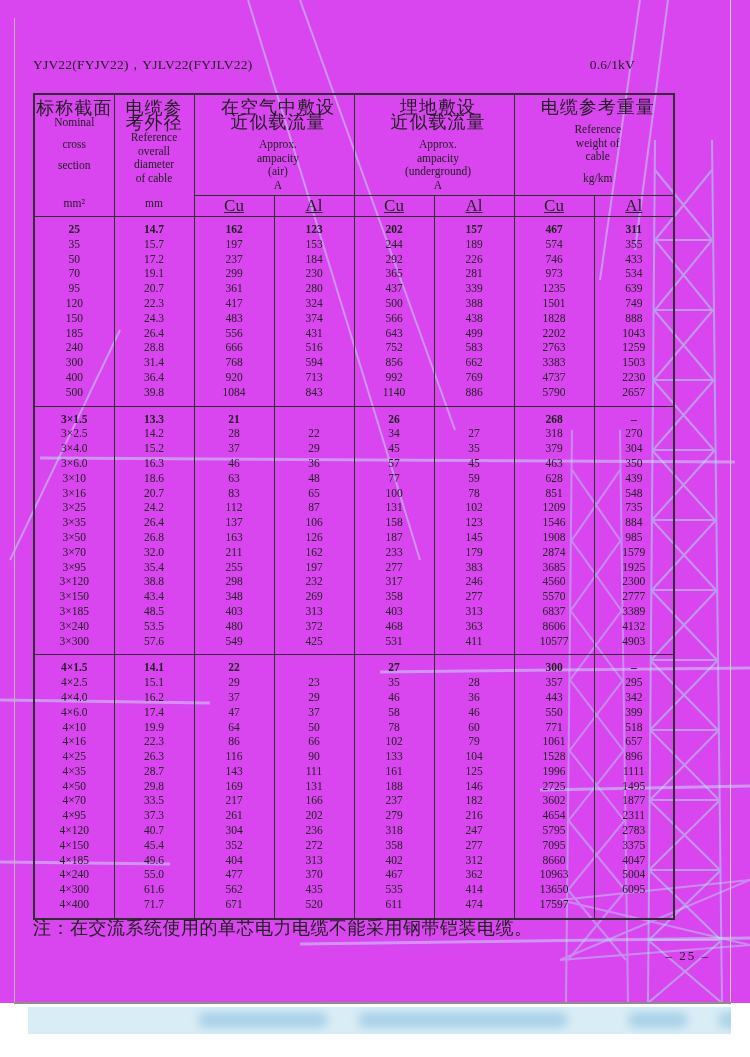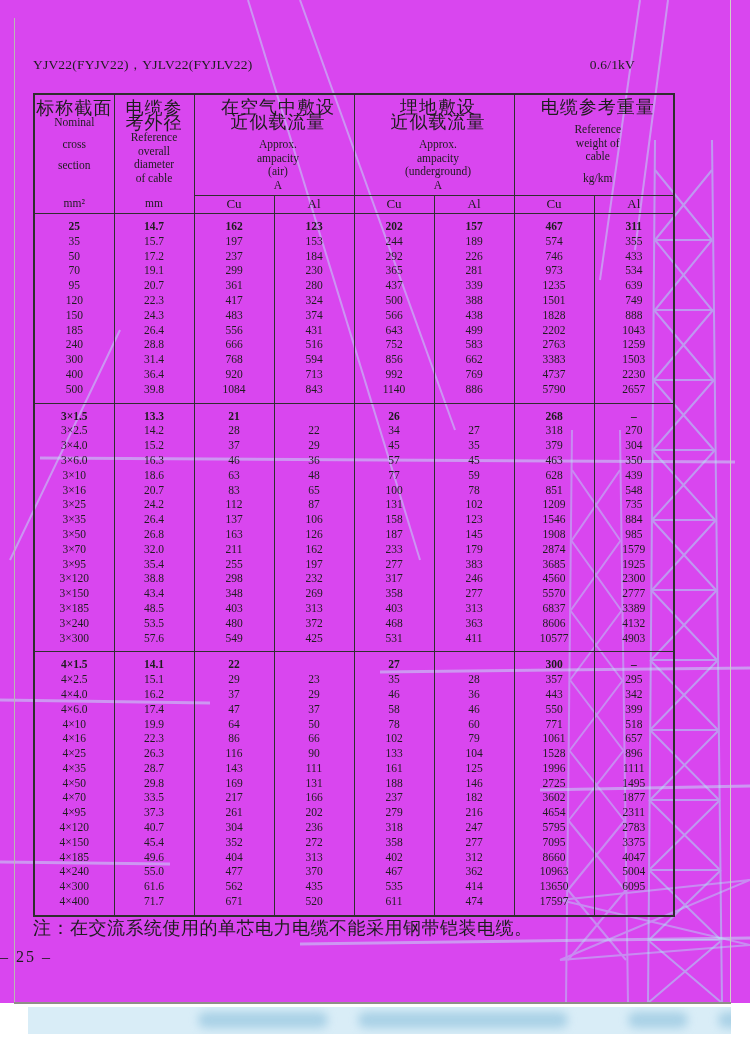--- a/index.html
+++ b/index.html
@@ -39,31 +39,31 @@
     border-collapse:collapse;table-layout:fixed;
     text-align:center;font-size:11.5px;
     border:2px solid #2e2e2e;
   }
   table.spec th{border:1px solid #2f2f2f;font-weight:normal;padding:0;vertical-align:top;}
   table.spec td{border-left:1px solid #2f2f2f;border-right:1px solid #2f2f2f;border-top:0;border-bottom:0;padding:0;line-height:14.8px;}
   table.spec tbody{border-top:1.4px solid #2f2f2f;}
   table.spec tbody tr:first-child td{padding-top:5px;font-weight:bold;}
   table.spec tbody tr:last-child td{padding-bottom:6px;}
   th.group{height:100px;}
-  th.sub{height:17px;vertical-align:middle;font-size:13px;}
+  th.sub{height:17px;vertical-align:middle;font-size:17px;text-decoration:underline;}
   th.rowspan2{height:117px;}
   .rs-wrap{display:flex;flex-direction:column;justify-content:space-between;height:117px;box-sizing:border-box;padding:6px 0 0 0;}
   .grp-wrap{display:flex;flex-direction:column;align-items:center;box-sizing:border-box;padding-top:5px;margin-left:8px;}
   .hline{min-height:13.6px;line-height:13.6px;font-size:11.5px;}
   .hline.zh{font-size:18px;line-height:15px;min-height:15px;letter-spacing:1px;}
   .hline.gap{min-height:8px;}
   .unit-line{height:17px;line-height:16px;font-size:11.5px;border-top:0;}
   
   .note-line{position:absolute;left:33px;top:916px;font-size:18px;letter-spacing:.5px;}
-  .page-number{position:absolute;left:0;top:948px;width:710px;text-align:left;font-size:16px;letter-spacing:2px;}
+  .page-number{position:absolute;left:0;top:948px;width:710px;text-align:right;font-size:13px;letter-spacing:2px;}
 </style>
 </head>
 <body>
 
 <div class="scan-page">
 
   <svg class="bg" width="750" height="1003" viewBox="0 0 750 1003">
     <g stroke="#aadcf2" stroke-width="2" fill="none" opacity="0.55">
 
       <path d="M655,140 L648,1003 M712,140 L722,1003"></path>

